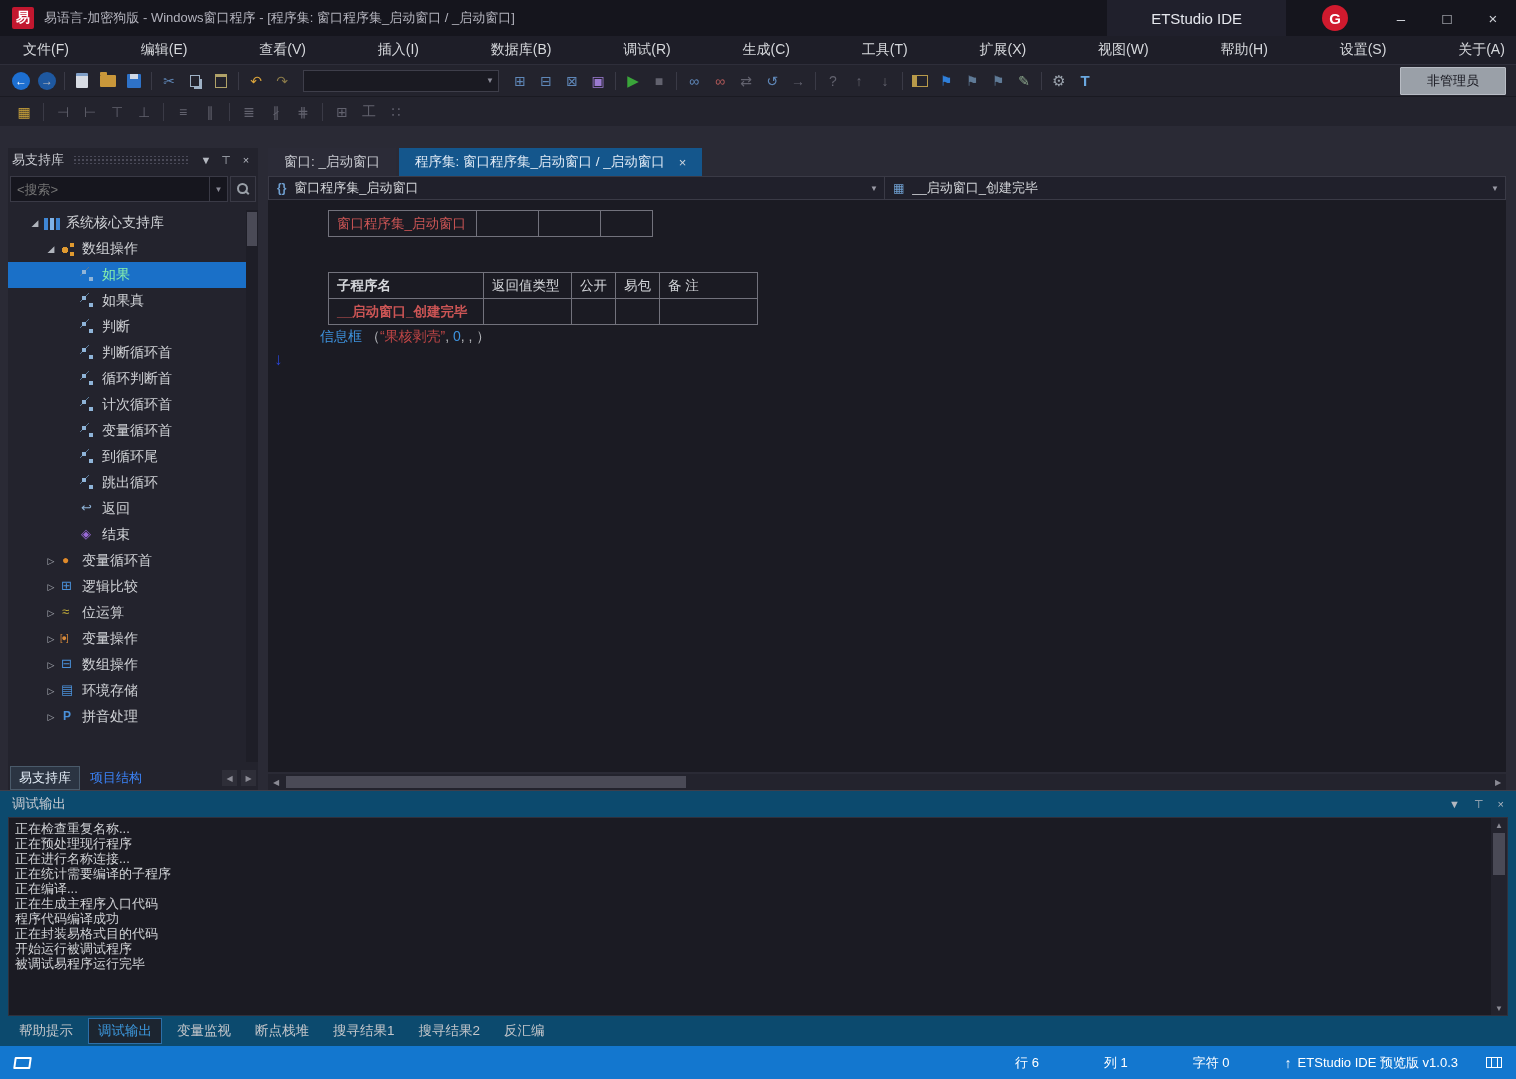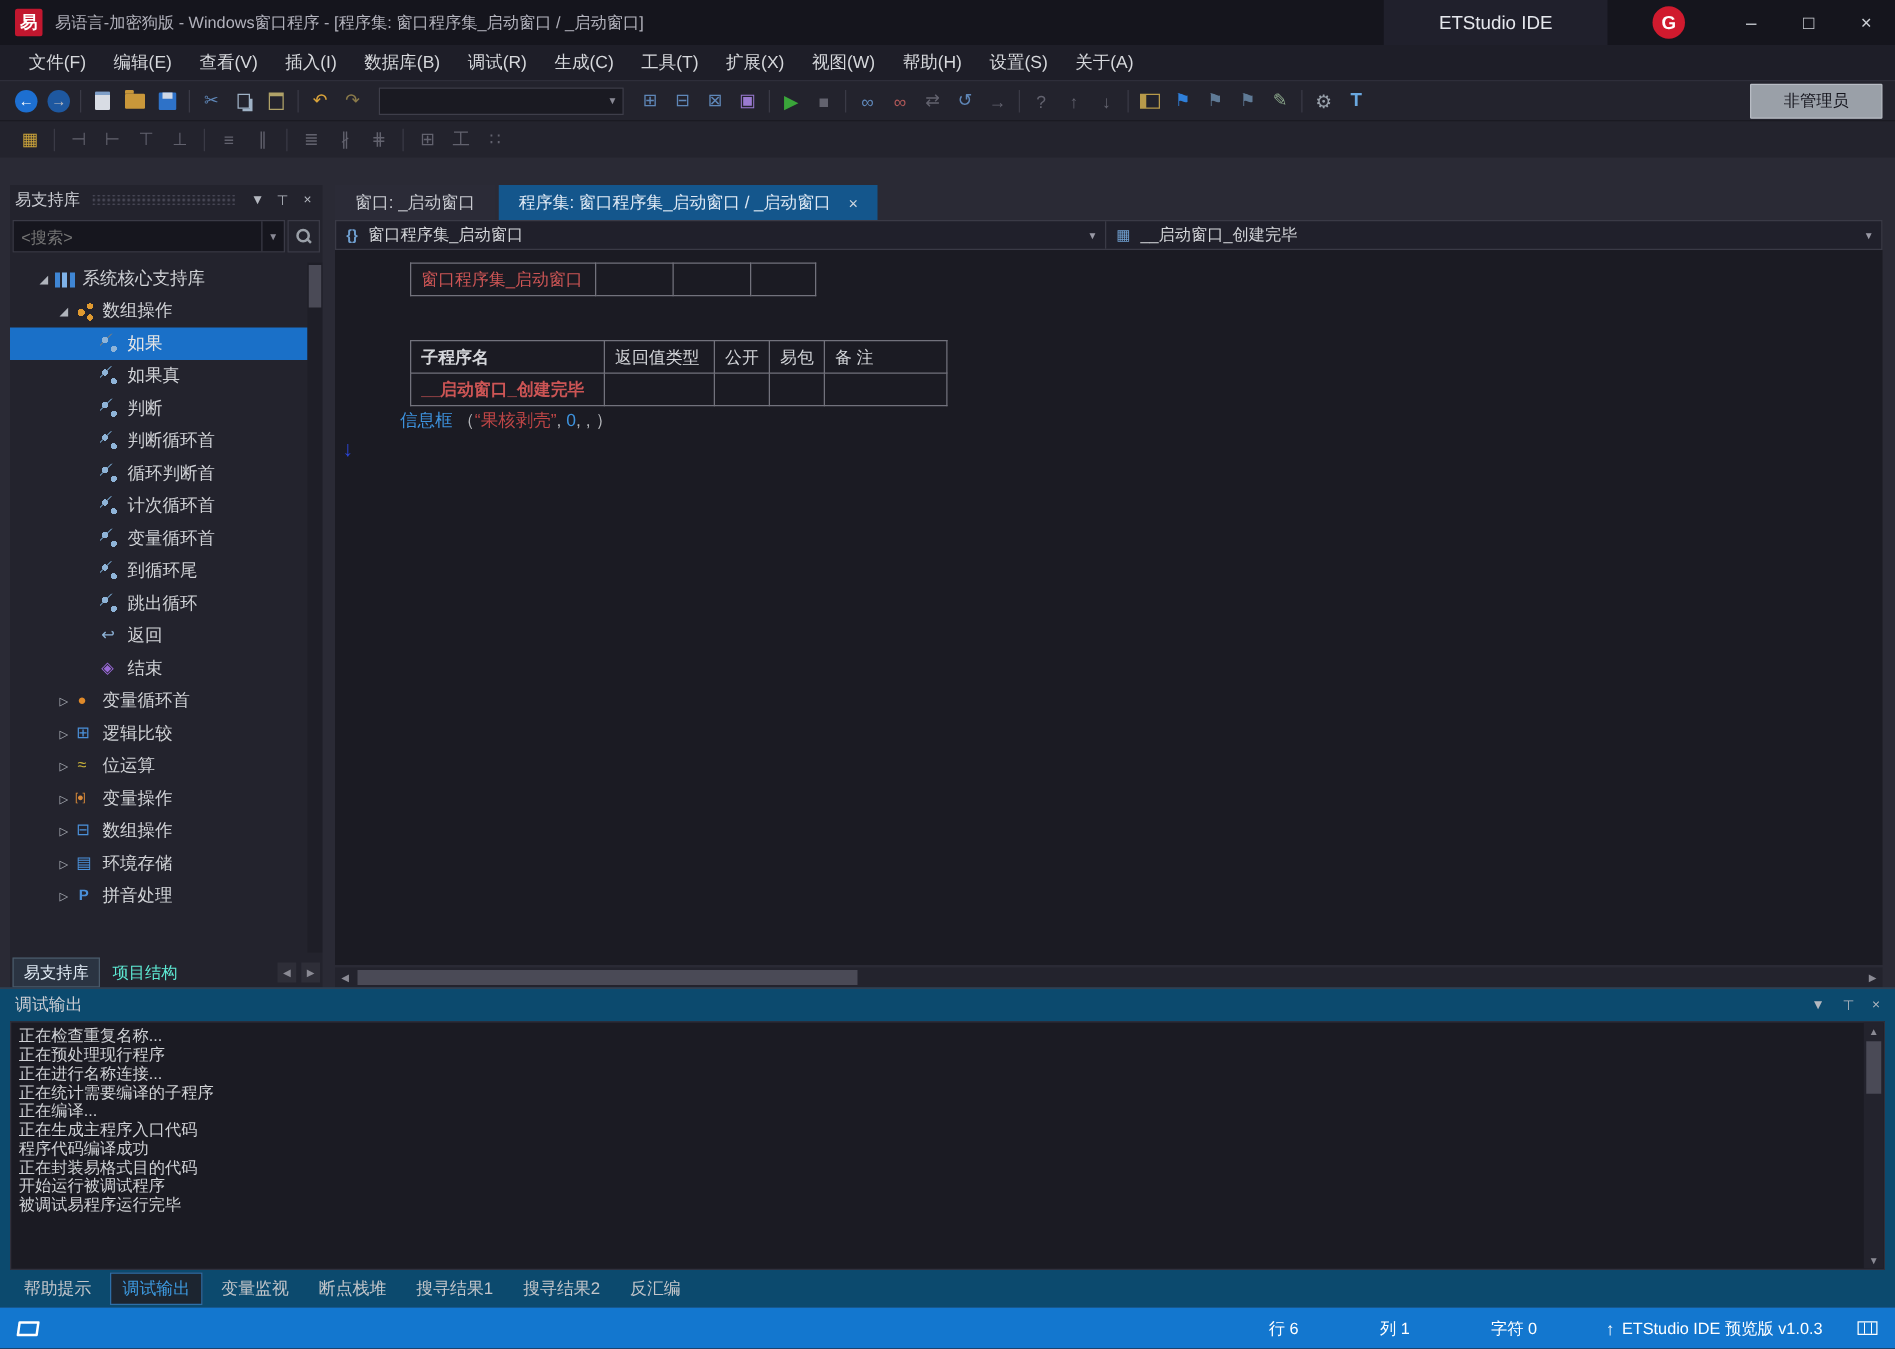--- a/index.html
+++ b/index.html
@@ -9,21 +9,21 @@
   
   .titlebar{height:36px;background:#15151d;display:flex;align-items:center;flex:none;}
   .app-icon{width:22px;height:22px;background:#c2172f;color:#fff;font-weight:bold;font-size:14px;display:flex;align-items:center;justify-content:center;margin:0 10px 0 12px;border-radius:2px;flex:none;}
   .title-text{font-size:13px;color:#b2b2bc;white-space:nowrap;}
   .tb-spacer{flex:1;}
   .ide-badge{height:36px;background:#20202c;color:#e6e8ee;font-size:15px;display:flex;align-items:center;padding:0 44px;flex:none;}
   .g-logo{width:26px;height:26px;border-radius:50%;background:#d01a2e;color:#fff;font-weight:bold;font-size:15px;display:flex;align-items:center;justify-content:center;margin:0 30px 0 36px;flex:none;}
   .win-btn{width:46px;height:36px;display:flex;align-items:center;justify-content:center;color:#cdd0d6;font-size:15px;flex:none;}
 
   
-  .menubar{height:28px;background:#1e1e28;display:flex;align-items:center;padding-left:12px;flex:none;}
+  .menubar{height:28px;background:#1e1e28;display:flex;align-items:center;padding-left:12px;flex:none;justify-content:space-between;}
   .menu-item{padding:0 11px;font-size:14px;color:#d6d8dc;height:100%;display:flex;align-items:center;white-space:nowrap;}
 
   
   .toolbar1{height:32px;background:#23232d;display:flex;align-items:center;padding-left:8px;flex:none;border-top:1px solid #2e2e3a;}
   .toolbar2{height:30px;background:#23232d;display:flex;align-items:center;padding-left:12px;gap:3px;flex:none;border-top:1px solid #1a1a22;}
   .tb-icon{width:26px;height:24px;display:flex;align-items:center;justify-content:center;font-size:14px;flex:none;}
   .tb-sep{width:1px;height:18px;background:#3a3a46;margin:0 4px;flex:none;}
   .circle{width:18px;height:18px;border-radius:50%;background:#1d6fd1;color:#fff;display:flex;align-items:center;justify-content:center;font-size:12px;}
   .circle.dim{opacity:.7;}
   .doc{width:12px;height:15px;background:#d8dce4;border-radius:1px;border-top:3px solid #7f9fc8;}
@@ -59,41 +59,41 @@
   .search-row{height:26px;display:flex;margin:4px 2px 6px 2px;flex:none;}
   .search-box{flex:1;display:flex;background:#16161e;border:1px solid #3a3a46;align-items:center;}
   .search-input{flex:1;background:transparent;border:none;outline:none;color:#8a8a96;font-size:13px;padding:0 6px;min-width:0;font-family:inherit;}
   .search-dd{width:18px;height:100%;display:flex;align-items:center;justify-content:center;color:#8a8a96;font-size:8px;border-left:1px solid #3a3a46;}
   .search-btn{width:26px;margin-left:2px;background:#23232d;border:1px solid #3a3a46;display:flex;align-items:center;justify-content:center;}
   .mag{width:14px;height:14px;position:relative;}
   .mag::before{content:"";position:absolute;width:7px;height:7px;border:2px solid #9aa0a8;border-radius:50%;left:1px;top:1px;}
   .mag::after{content:"";position:absolute;width:2px;height:5px;background:#9aa0a8;transform:rotate(-45deg);left:10px;top:8px;}
   .tree{flex:1;position:relative;overflow:hidden;margin-top:2px;}
   .tree-item{height:26px;display:flex;align-items:center;font-size:14px;width:238px;}
-  .tree-item.selected{background:#1a70c8;color:#e5e5e5;}
+  .tree-item.selected{background:#1a70c8;color:#86efac;}
   .twisty{width:14px;font-size:9px;color:#b0b4bc;text-align:center;flex:none;}
   .ticon{width:16px;height:16px;margin:0 6px 0 2px;flex:none;position:relative;}
   .tlabel{white-space:nowrap;}
   .lvl0{padding-left:20px;} .lvl1{padding-left:36px;} .lvl2{padding-left:70px;}
   .ti-library{background:linear-gradient(90deg,#3f86d4 0 4px,transparent 4px 6px,#7fb2e8 6px 10px,transparent 10px 12px,#3f86d4 12px 16px);height:12px;margin-top:2px;}
   .ti-flowgroup{background:radial-gradient(circle 3px at 5px 9px,#e09a30 99%,transparent),radial-gradient(circle 2.5px at 12px 4px,#e09a30 99%,transparent),radial-gradient(circle 2.5px at 12px 13px,#e09a30 99%,transparent);}
   .ti-flow{background:radial-gradient(circle 2.5px at 4px 5px,#8fb4d8 99%,transparent),radial-gradient(circle 2.5px at 11px 12px,#8fb4d8 99%,transparent),linear-gradient(135deg,transparent 6px,#5a7a98 6px 7px,transparent 7px);}
   .ti-return::before{content:"↩";color:#8fb4d8;font-size:13px;position:absolute;left:1px;top:-1px;}
   .ti-end::before{content:"◈";color:#9a6ad8;font-size:13px;position:absolute;left:1px;top:-1px;}
   .ti-math::before{content:"●";color:#e08a2a;font-size:12px;position:absolute;left:2px;top:0;}
   .ti-logic::before{content:"⊞";color:#4a90d9;font-size:13px;position:absolute;left:1px;top:-1px;}
   .ti-bitop::before{content:"≈";color:#c9b23a;font-size:13px;position:absolute;left:2px;top:-1px;}
   .ti-variable::before{content:"[●]";color:#d98a3a;font-size:9px;letter-spacing:-1px;position:absolute;left:0;top:2px;}
   .ti-array::before{content:"⊟";color:#4a90d9;font-size:13px;position:absolute;left:1px;top:-1px;}
   .ti-storage::before{content:"▤";color:#4a90d9;font-size:13px;position:absolute;left:1px;top:-1px;}
   .ti-pinyin::before{content:"P";color:#4a90d9;font-weight:bold;font-size:12px;position:absolute;left:3px;top:0;}
   .tree-scroll{position:absolute;right:0;top:0;bottom:4px;width:12px;background:#1e1e27;}
   .tree-thumb{position:absolute;left:1px;top:2px;width:10px;height:34px;background:#4a4a56;}
   .sb-tabs{height:24px;display:flex;align-items:center;gap:2px;padding:0 2px;flex:none;}
-  .sb-tab{font-size:13px;padding:2px 8px;color:#5eead4;}
+  .sb-tab{font-size:13px;padding:2px 8px;color:#3b82f6;}
   .sb-tab.active{border:1px solid #4a5a6a;background:#2b3442;color:#e2ecf6;}
   .sb-tab-arrow{width:15px;height:16px;display:flex;align-items:center;justify-content:center;background:#2e2e38;color:#8a8a94;font-size:8px;margin-left:2px;}
   .sb-tabs .push{margin-left:auto;}
 
   
   .editor{flex:1;margin:0 10px;display:flex;flex-direction:column;min-width:0;}
   .ed-tabs{height:28px;display:flex;flex:none;}
   .ed-tab{display:flex;align-items:center;padding:0 16px;font-size:13.5px;color:#c8cad0;background:#2b2b37;margin-right:3px;white-space:nowrap;}
   .ed-tab.active{background:#14568c;color:#dfe9f4;}
   .tab-close{margin-left:14px;font-size:13px;color:#cfd6de;}

